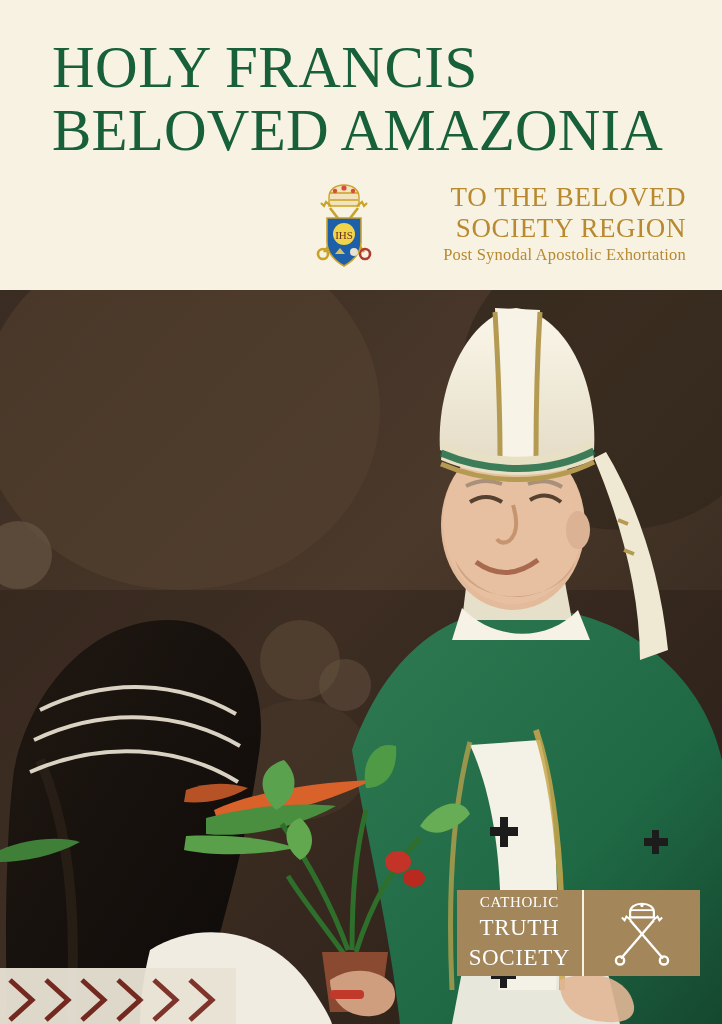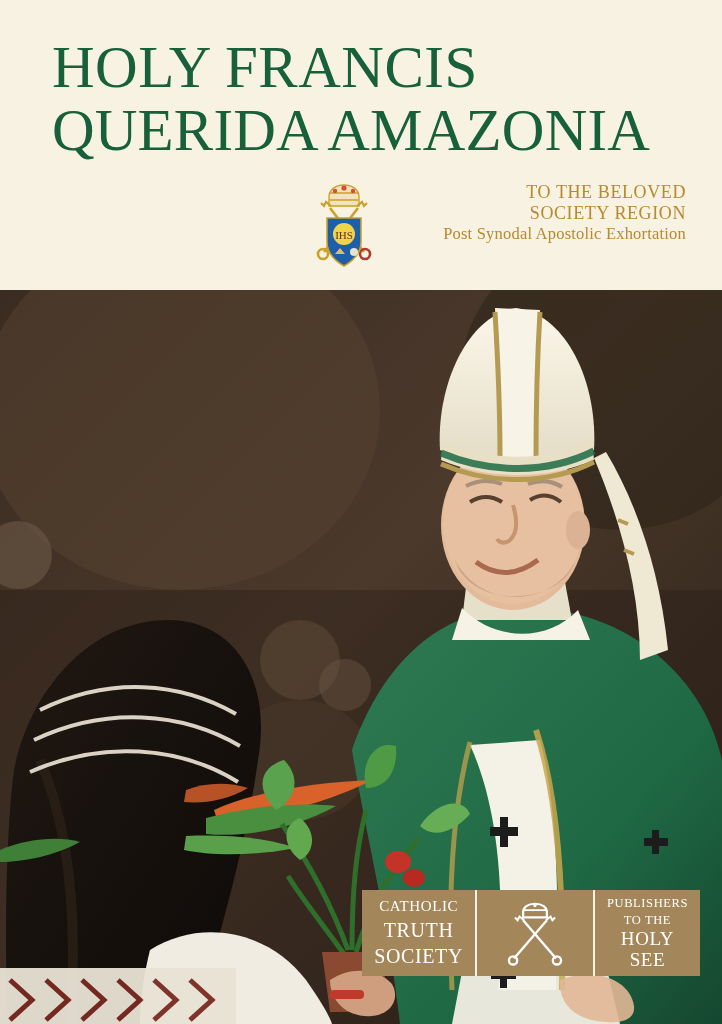--- a/index.html
+++ b/index.html
@@ -64,21 +64,21 @@
   .subtitle-block {
     position: absolute;
     left: 396px;
     top: 182px;
     width: 290px;
     text-align: right;
   }
   .subtitle-line {
     color: #b8892f;
     font-family: "Liberation Serif", serif;
-    font-size: 18px;
+    font-size: 27px;
     line-height: 1.16;
     letter-spacing: 0.6px;
   }
   .subtitle-sub {
     color: #b8892f;
     font-family: "Liberation Serif", serif;
     font-size: 16.5px;
     letter-spacing: 0.2px;
   }
 
@@ -115,40 +115,40 @@
     letter-spacing: 0.6px;
   }
   .logo-box + .logo-box {
     border-left: 2px solid #f7f2e2;
   }
   .cts-line {
     font-size: 15px;
     line-height: 1.32;
     text-transform: uppercase;
   }
-  .cts-line.big { font-size: 20px; }
+  .cts-line.big { font-size: 23px; }
   .keys-box { width: 92px; }
   .hs-line {
     font-size: 12.5px;
     line-height: 1.3;
     text-transform: uppercase;
   }
   .hs-line.big { font-size: 19px; line-height: 1.12; }
 </style>
 </head>
 <body>
 
 <div class="page">
 
   <div class="header-band">
 
     <div class="title-block">
       <h1 class="main-title">
         <span>HOLY FRANCIS</span>
-        <span class="ln2">QUERIDA AMAZONIA</span>
+        <span class="ln2">BELOVED AMAZONIA</span>
       </h1>
     </div>
 
     <div class="arms">
       <svg viewBox="0 0 72 96" width="72" height="96" xmlns="http://www.w3.org/2000/svg">
 
         <path d="M36 3 C27 3 21 8 21 15 L21 24 L51 24 L51 15 C51 8 45 3 36 3 Z" fill="#f2e3bd" stroke="#c9a227" stroke-width="1.4"></path>
         <path d="M22 11 L50 11 M22 18 L50 18" stroke="#c9a227" stroke-width="1.6"></path>
         <circle cx="36" cy="6" r="2.6" fill="#d94b3a"></circle>
         <circle cx="27" cy="9" r="2.2" fill="#d94b3a"></circle>
@@ -325,21 +325,15 @@
         <g stroke="#ffffff" stroke-width="2.6" fill="none">
           <line x1="12" y1="64" x2="48" y2="22"></line>
           <line x1="58" y1="64" x2="22" y2="22"></line>
           <circle cx="11" cy="66" r="4.5"></circle>
           <circle cx="59" cy="66" r="4.5"></circle>
         </g>
         <path d="M47 22 l5 -4 l2 4 l3 -3" stroke="#ffffff" stroke-width="2.2" fill="none"></path>
         <path d="M23 22 l-5 -4 l-2 4 l-3 -3" stroke="#ffffff" stroke-width="2.2" fill="none"></path>
       </svg>
     </div>
-    <div class="logo-box">
-      <div class="hs-line">PUBLISHERS</div>
-      <div class="hs-line">TO THE</div>
-      <div class="hs-line big">HOLY</div>
-      <div class="hs-line big">SEE</div>
-    </div>
   </div>
 
 </div>
 
 </body></html>

